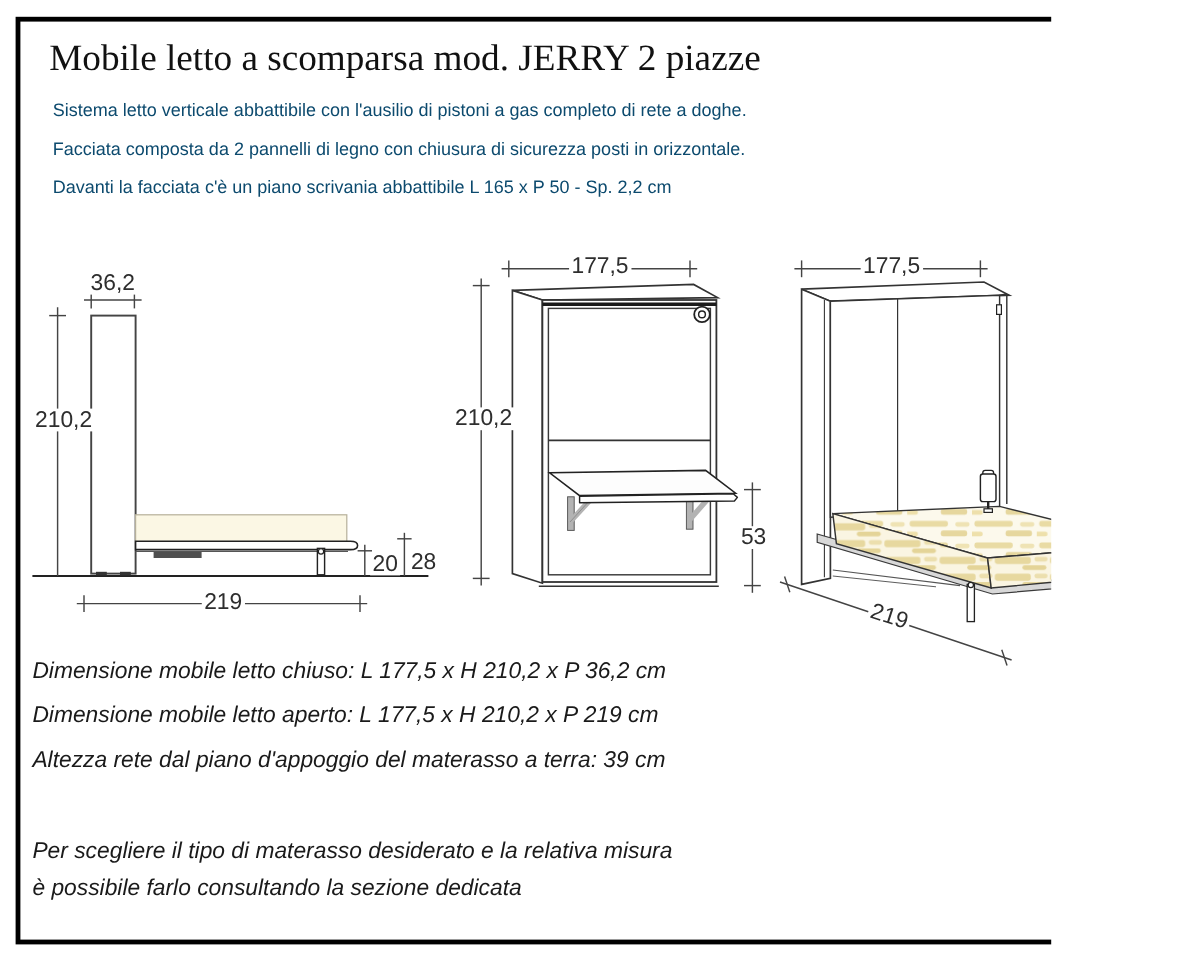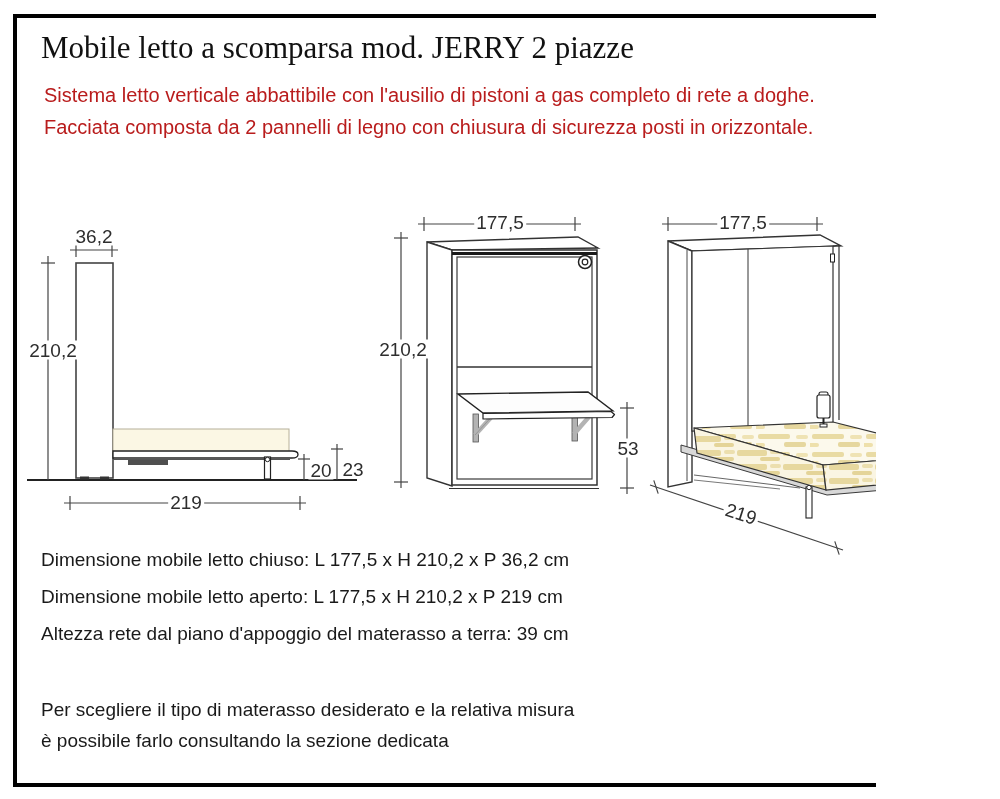--- a/index.html
+++ b/index.html
@@ -2,36 +2,37 @@
 <html><head>
 <meta charset="utf-8">
 <style>
   html,body{margin:0;padding:0;background:#fff;}
   #page{position:relative;width:876px;height:799px;background:#ffffff;overflow:hidden;
         font-family:"Liberation Sans",sans-serif;color:#1d1d1d;}
   #frame{position:absolute;left:13px;top:14px;width:977px;height:773px;
          border:4px solid #000;box-sizing:border-box;}
   #title{position:absolute;left:41px;top:30px;font-family:"Liberation Serif",serif;
          font-size:31px;font-weight:400;color:#111;white-space:nowrap;}
-  .desc{position:absolute;left:44px;font-size:20px;color:#b91c1c;white-space:nowrap;}
-  .spec{position:absolute;left:41px;font-size:19px;color:#1a1a1a;white-space:nowrap;}
+  .desc{position:absolute;left:44px;font-size:15px;color:#0c4a6e;white-space:nowrap;}
+  .spec{position:absolute;left:27px;font-size:19px;color:#1a1a1a;white-space:nowrap;font-style:italic;}
   .dim{position:absolute;font-size:19px;color:#2e2e2e;background:#fff;
        padding:0 2px;transform:translate(-50%,-50%);white-space:nowrap;line-height:1;}
   .dim.rot{transform:translate(-50%,-50%) rotate(18deg);}
   svg{position:absolute;left:0;top:0;}
 </style>
 </head>
 <body>
 
 <div id="page">
   <div id="frame"></div>
 
   <div id="title">Mobile letto a scomparsa mod. JERRY 2 piazze</div>
   <div class="desc" style="top:84px">Sistema letto verticale abbattibile con l'ausilio di pistoni a gas completo di rete a doghe.</div>
   <div class="desc" style="top:116px">Facciata composta da 2 pannelli di legno con chiusura di sicurezza posti in orizzontale.</div>
+  <div class="desc" style="top:148px">Davanti la facciata c'è un piano scrivania abbattibile L 165 x P 50 - Sp. 2,2 cm</div>
 
   <svg width="1000" height="799" viewBox="0 0 1000 799">
     <defs>
       <pattern id="pt-top" width="54" height="18" patternUnits="userSpaceOnUse">
         <rect width="54" height="18" fill="#fcf9ec"></rect>
         <rect x="2" y="2" width="32" height="5" rx="2" fill="#e9dba4"></rect>
         <rect x="28" y="10" width="22" height="5" rx="2" fill="#e6d79e"></rect>
         <rect x="-6" y="11" width="15" height="4" rx="2" fill="#eee0ab"></rect>
         <rect x="40" y="3" width="12" height="4" rx="2" fill="#efe3b4"></rect>
       </pattern>
@@ -154,21 +155,21 @@
       <line x1="650" y1="485" x2="843" y2="550" stroke="#444" stroke-width="1.2"></line>
       <line x1="653.8" y1="480.4" x2="658.2" y2="493.6" stroke="#444" stroke-width="1.2"></line>
       <line x1="834.8" y1="541.4" x2="839.2" y2="554.6" stroke="#444" stroke-width="1.2"></line>
     </g>
   </svg>
 
   <span class="dim" style="left:94px;top:236px">36,2</span>
   <span class="dim" style="left:53px;top:350px">210,2</span>
   <span class="dim" style="left:186px;top:502px">219</span>
   <span class="dim" style="left:321px;top:470px">20</span>
-  <span class="dim" style="left:353px;top:469px">23</span>
+  <span class="dim" style="left:353px;top:469px">28</span>
 
   <span class="dim" style="left:500px;top:222px">177,5</span>
   <span class="dim" style="left:403px;top:349px">210,2</span>
   <span class="dim" style="left:628px;top:448px">53</span>
 
   <span class="dim" style="left:743px;top:222px">177,5</span>
   <span class="dim rot" style="left:741px;top:514px">219</span>
 
   <div class="spec" style="top:549px">Dimensione mobile letto chiuso: L 177,5 x H 210,2 x P 36,2 cm</div>
   <div class="spec" style="top:586px">Dimensione mobile letto aperto: L 177,5 x H 210,2 x P 219 cm</div>

